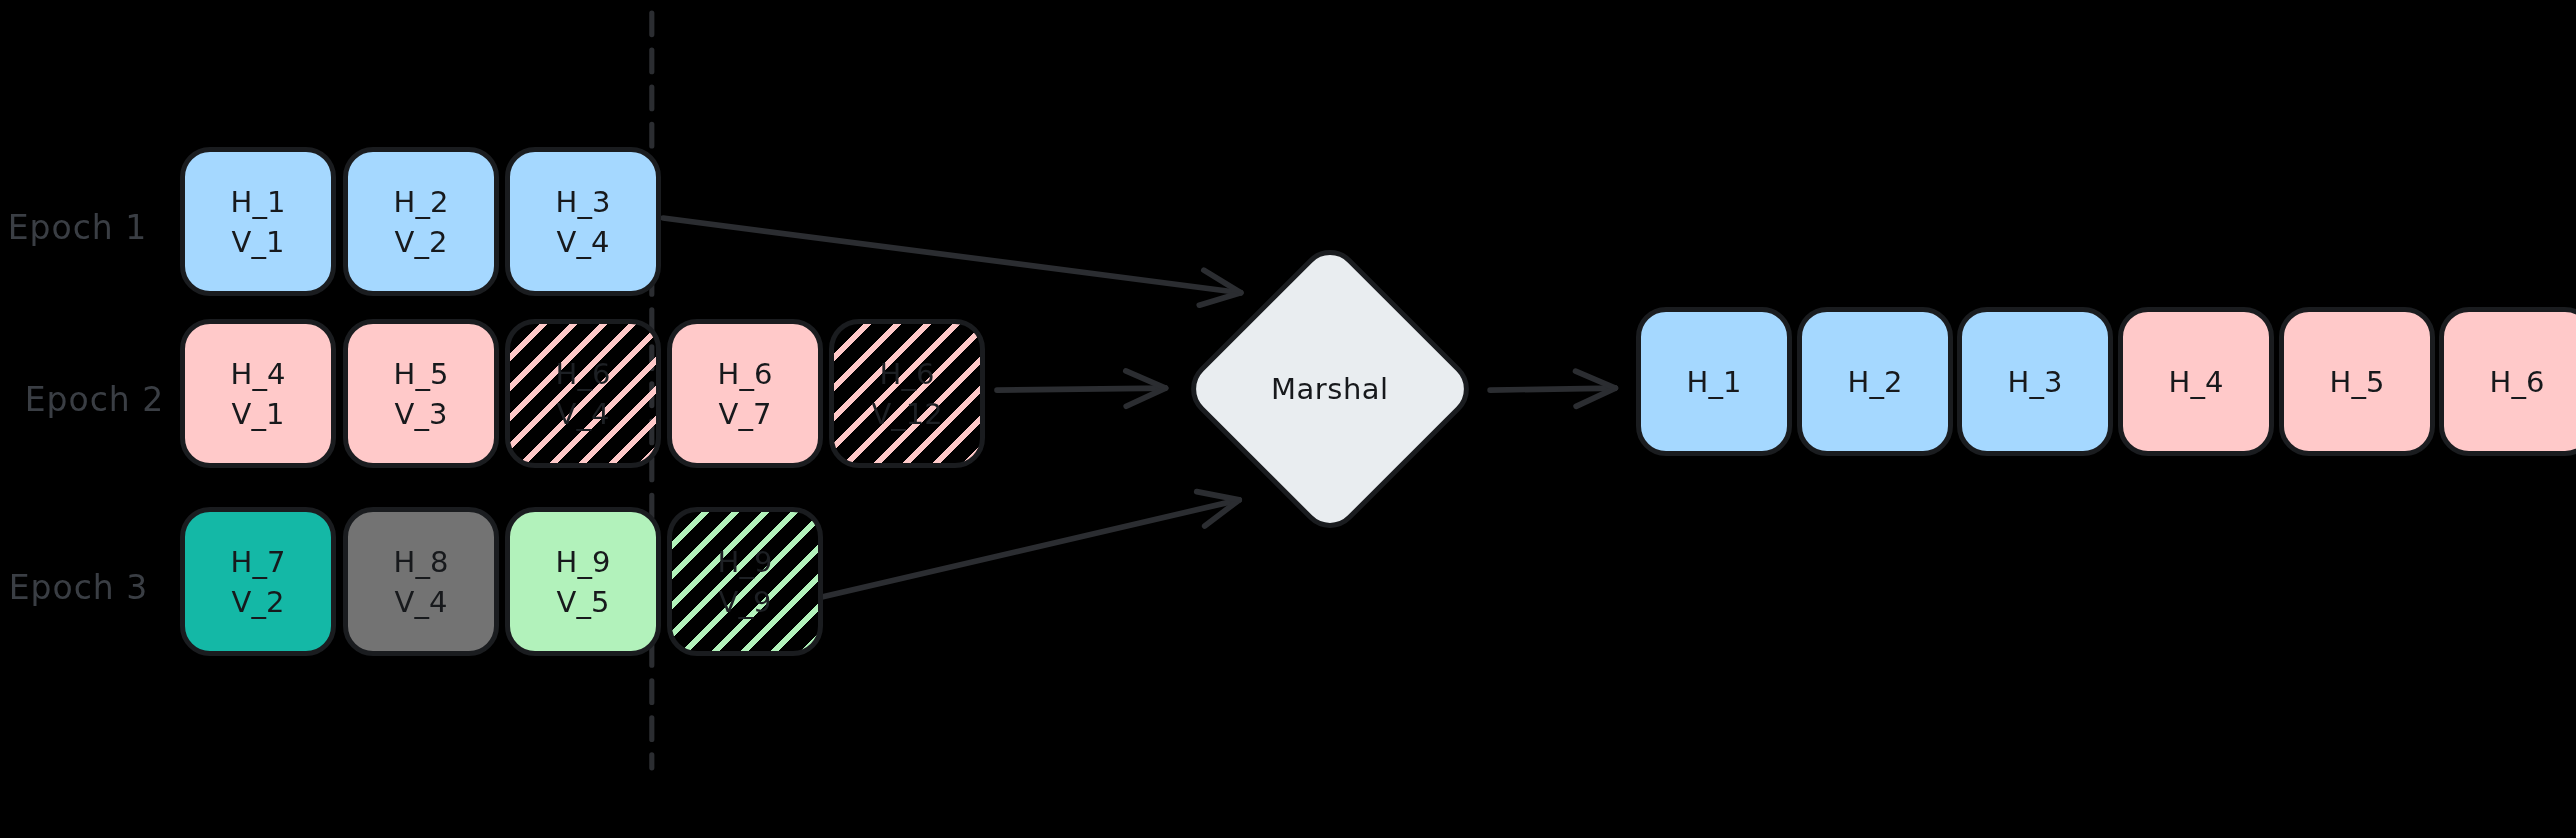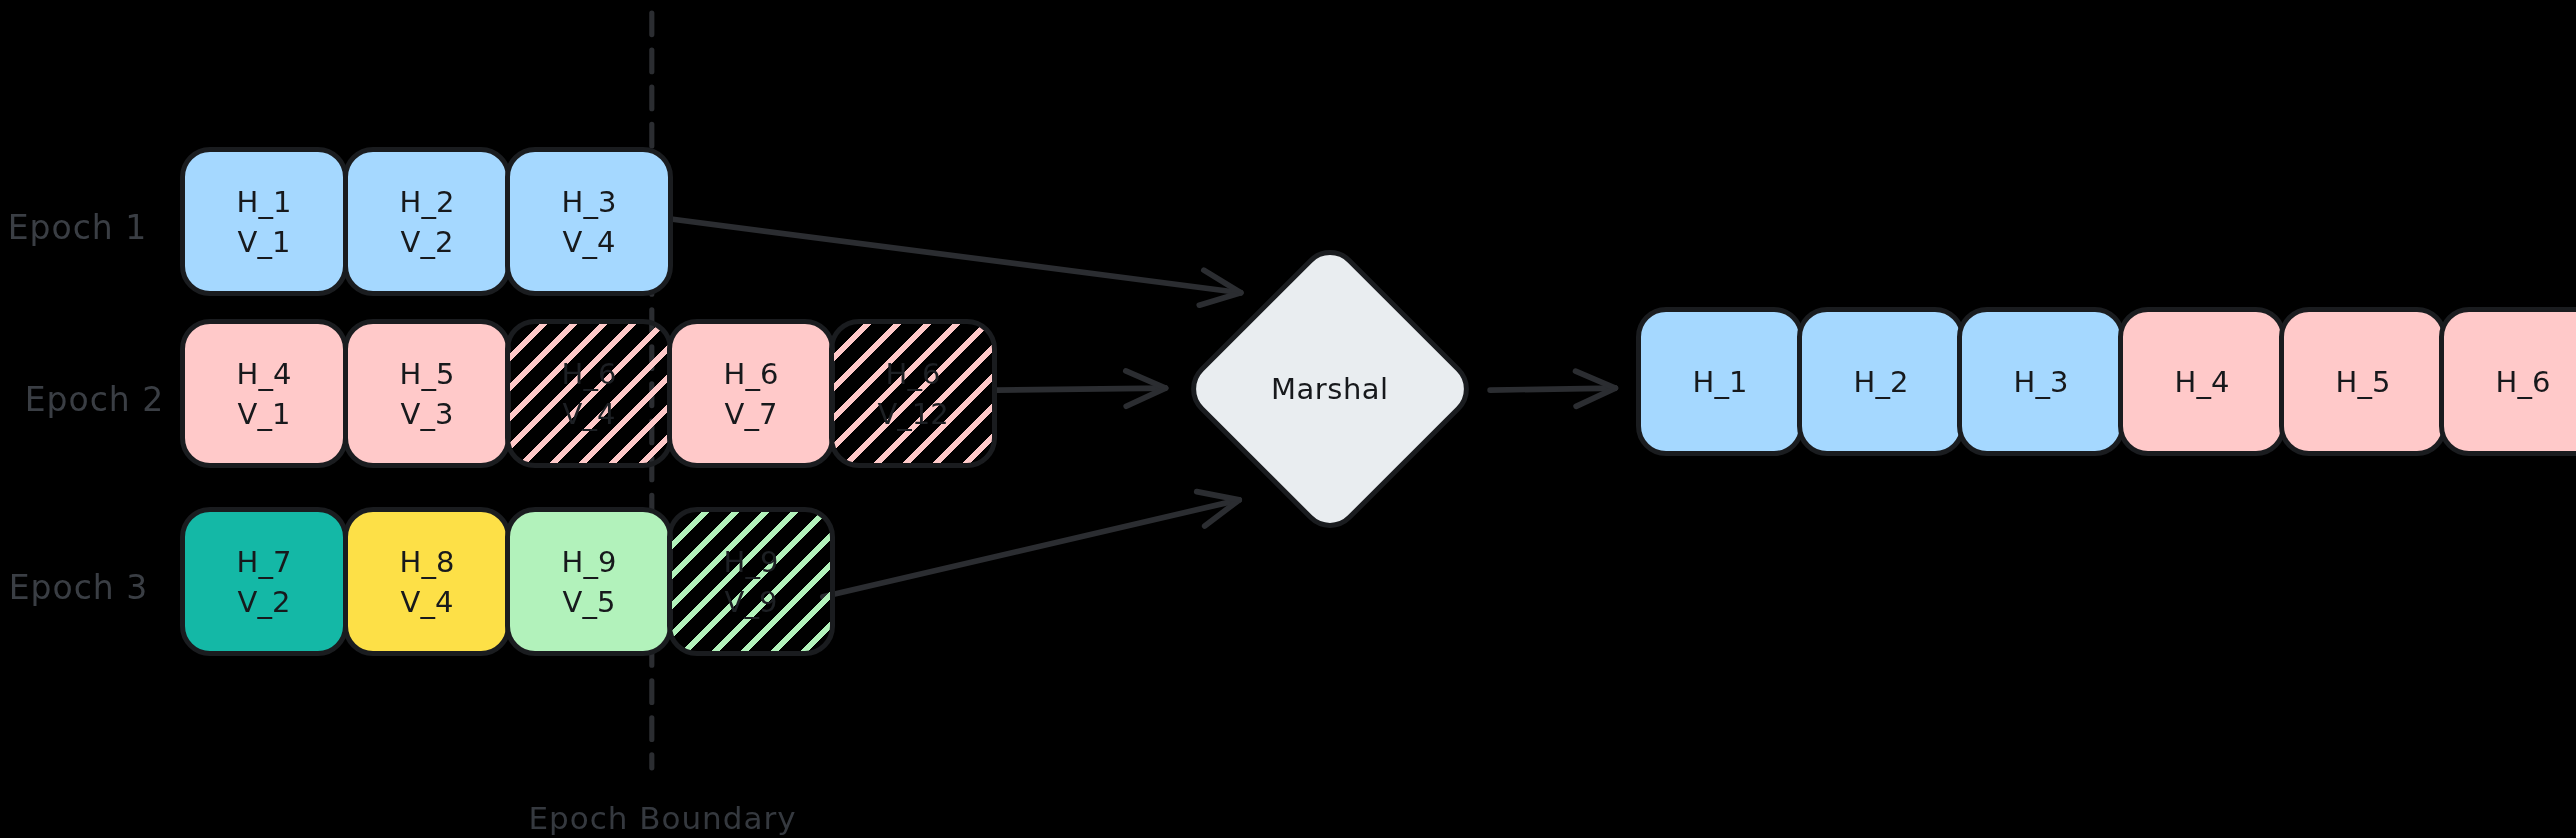--- a/index.html
+++ b/index.html
@@ -14,21 +14,21 @@
     position:absolute;
     width:155px;
     text-align:center;
     font-size:33px;
     font-weight:500;
     color:#3a3e44;
     letter-spacing:1px;
   }
   .box{
     position:absolute;
-    width:168px;height:149px;
+    width:156px;height:149px;
     box-sizing:border-box;
     border:5.2px solid #1a1c1f;
     border-radius:30px;
     display:flex;
     flex-direction:column;
     align-items:center;
     justify-content:center;
     font-size:29px;
     line-height:40px;
     font-weight:500;
@@ -118,21 +118,21 @@
       </div>
       <div class="box" style="left: 829px; top: 319px; background: repeating-linear-gradient(135deg, rgb(255, 201, 201) 0px, rgb(255, 201, 201) 5.7px, transparent 5.7px, transparent 21px); color: rgb(29, 32, 36);">
         <span>H_6</span>
         <span>V_12</span>
       </div>
       <div class="epoch-label" style="left: 1px; top: 568px;">Epoch 3</div>
       <div class="box" style="left: 180px; top: 507px; background: #14b8a6;">
         <span>H_7</span>
         <span>V_2</span>
       </div>
-      <div class="box" style="left: 343px; top: 507px; background: #fde047;">
+      <div class="box" style="left: 343px; top: 507px; background: #737373;">
         <span>H_8</span>
         <span>V_4</span>
       </div>
       <div class="box" style="left: 505px; top: 507px; background: rgb(178, 242, 187);">
         <span>H_9</span>
         <span>V_5</span>
       </div>
       <div class="box" style="left: 667px; top: 507px; background: repeating-linear-gradient(135deg, rgb(178, 242, 187) 0px, rgb(178, 242, 187) 5.7px, transparent 5.7px, transparent 21px); color: rgb(29, 32, 36);">
         <span>H_9</span>
         <span>V_9</span>
@@ -157,15 +157,14 @@
         <span>H_4</span>
       </div>
       <div class="box" style="left: 2279px; top: 307px; background: rgb(255, 201, 201);">
         <span>H_5</span>
       </div>
       <div class="box" style="left: 2439px; top: 307px; background: rgb(255, 201, 201);">
         <span>H_6</span>
       </div>
     </div>
 
-  <div class="boundary-label">Epoch Boundary</div>
 </div>
 
 
 </body></html>

